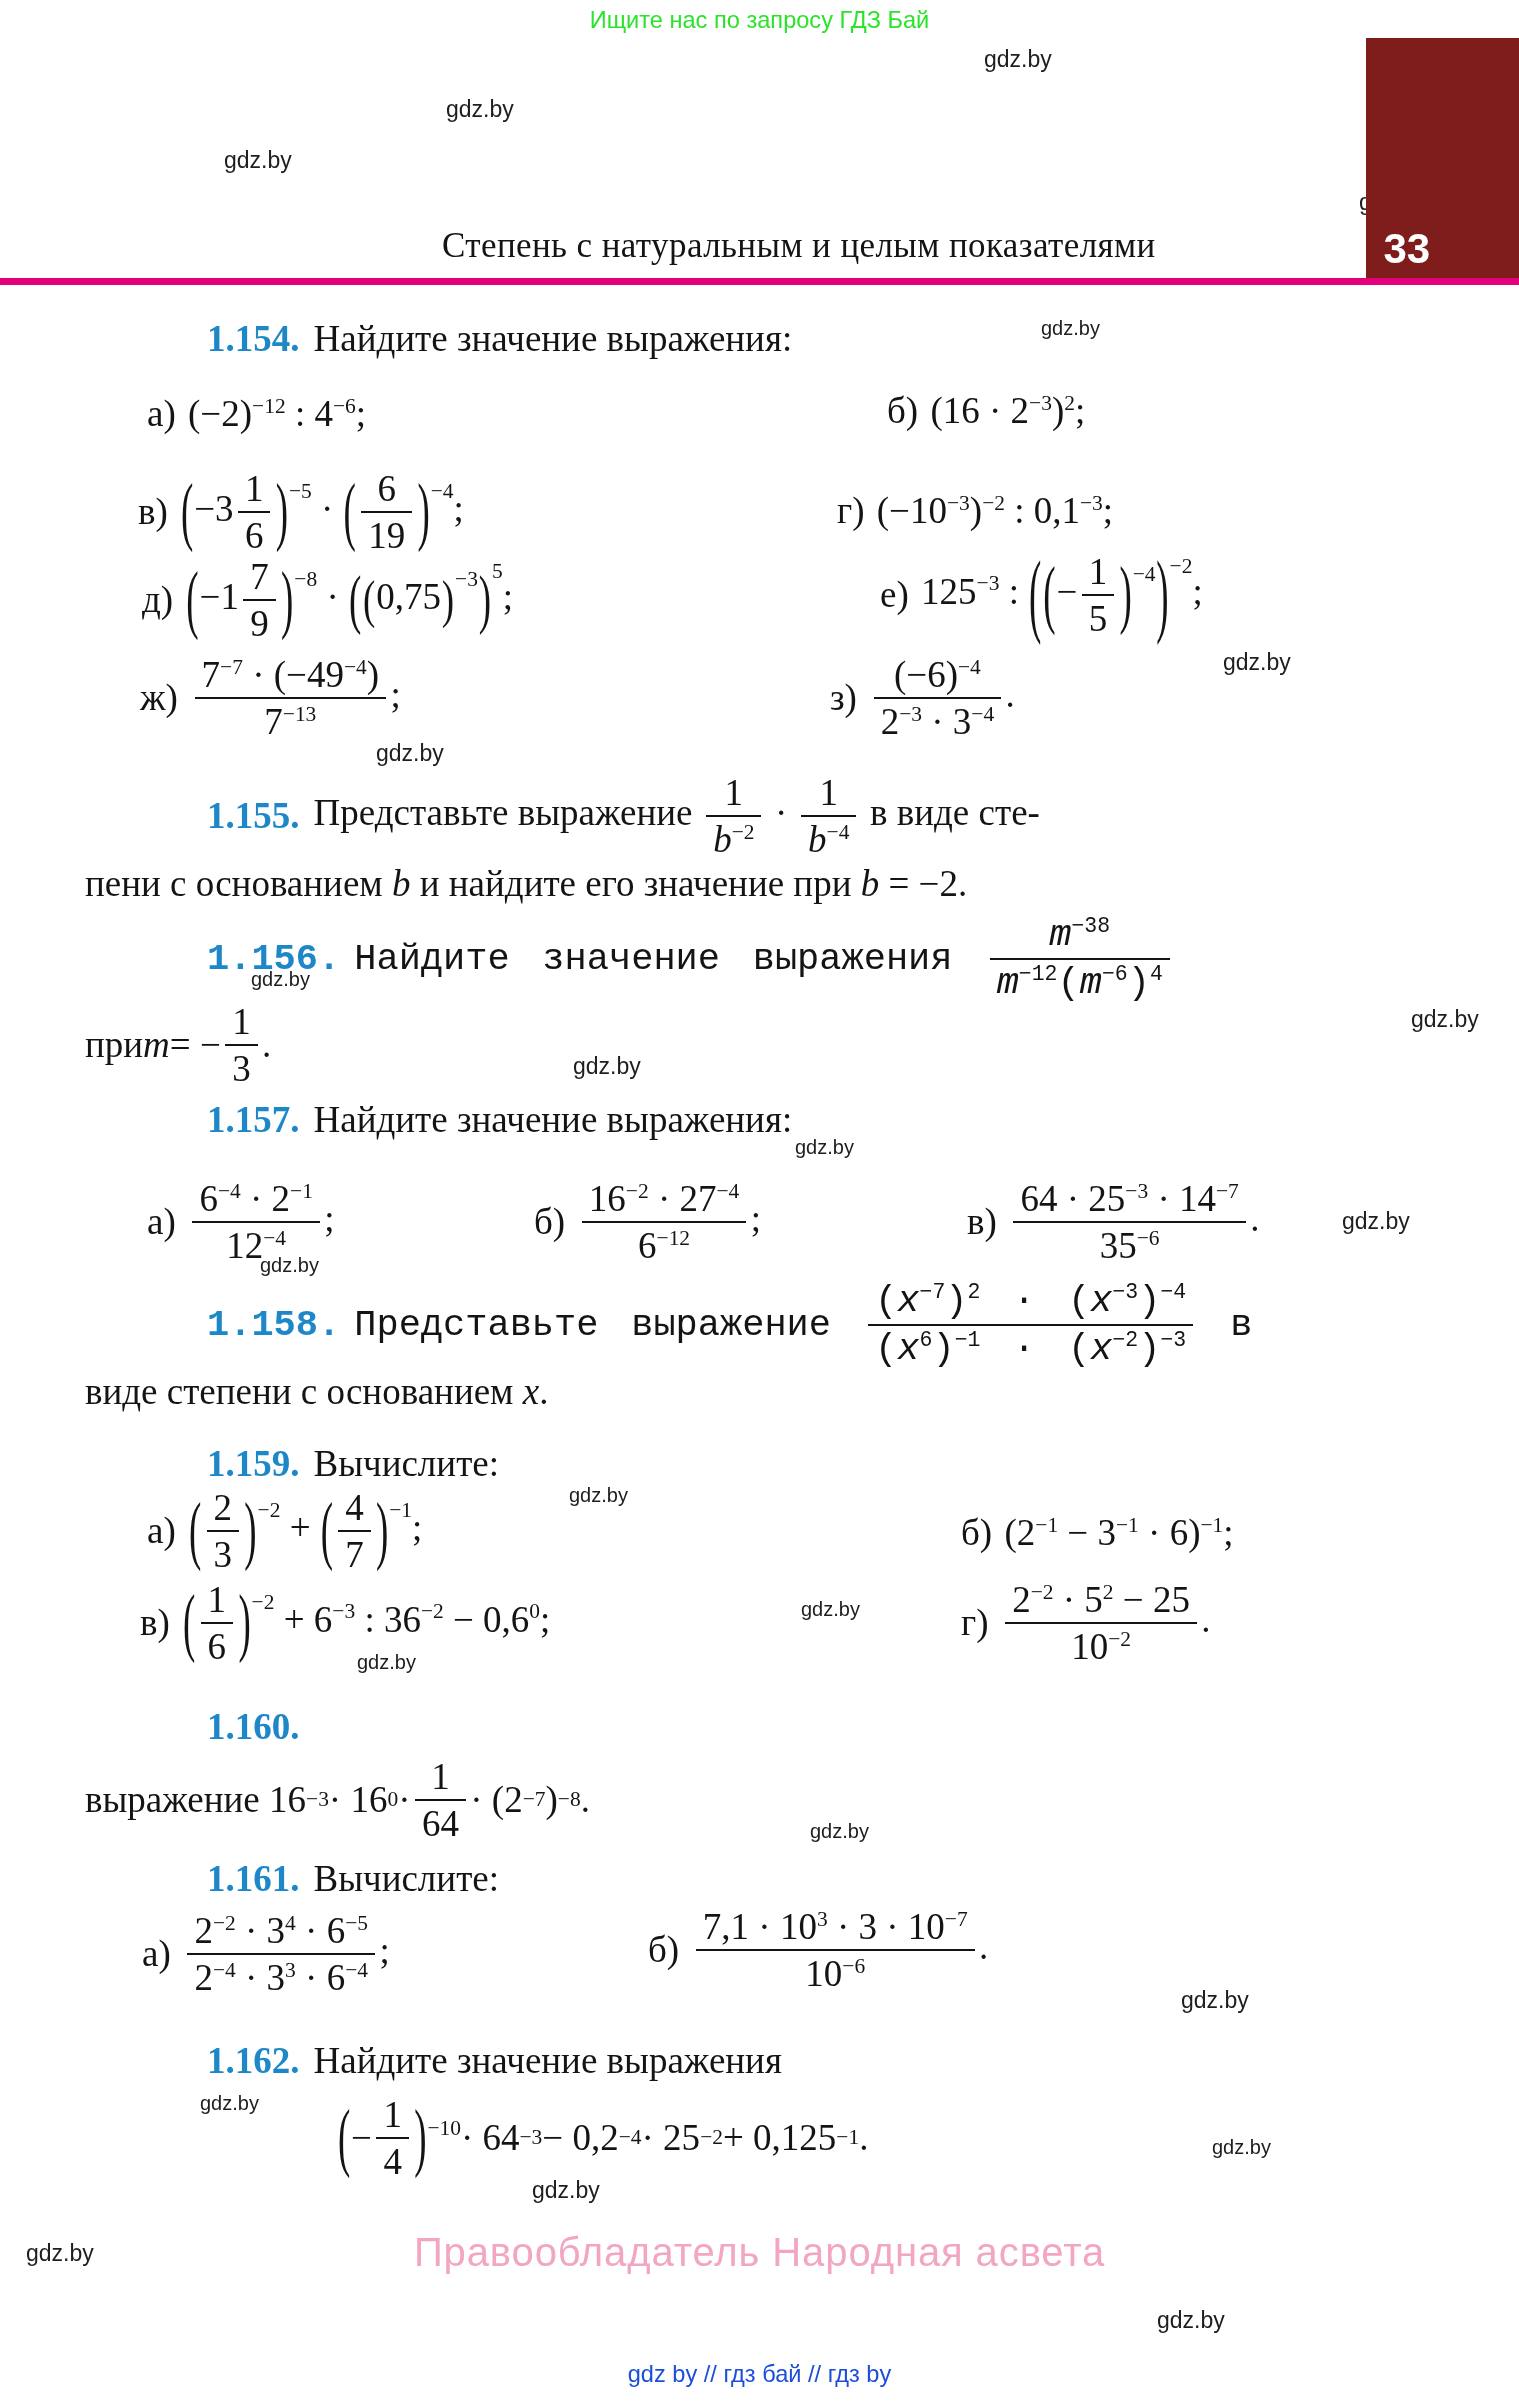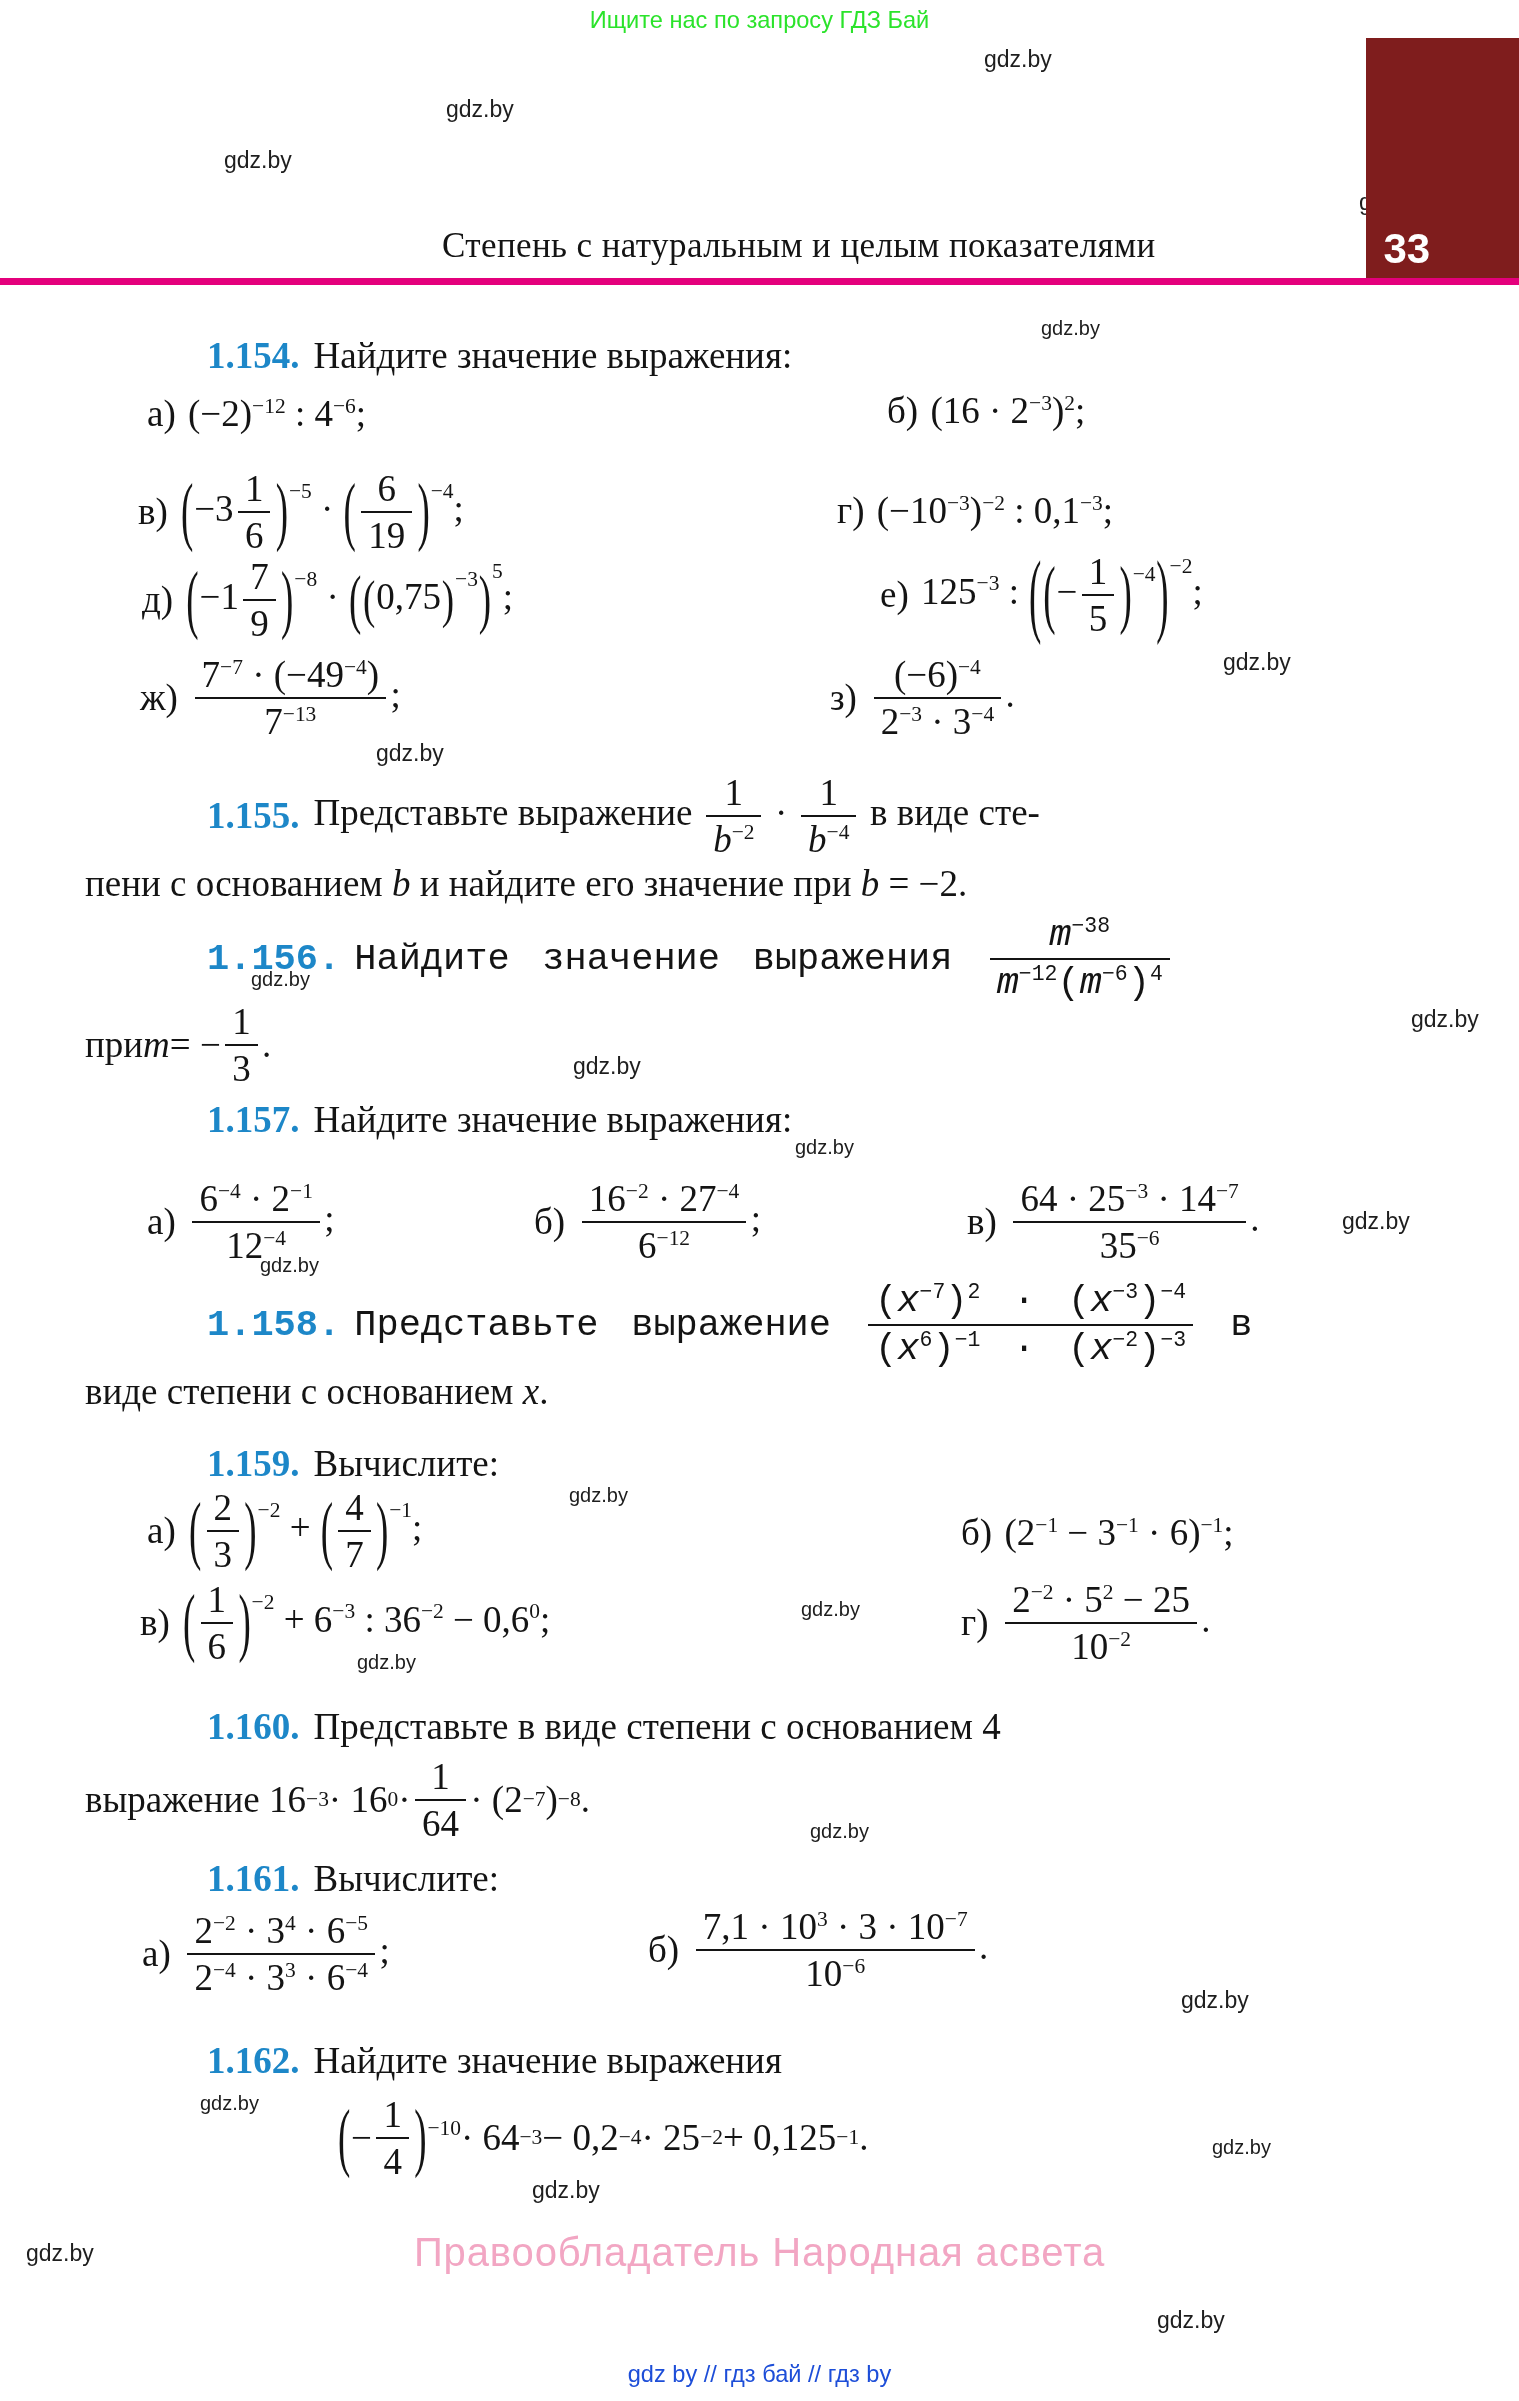--- a/index.html
+++ b/index.html
@@ -69,21 +69,21 @@
   <span class="wm" style="left:532px;top:2177px;">gdz.by</span>
   <span class="wm" style="left:26px;top:2240px;">gdz.by</span>
   <span class="wm" style="left:1157px;top:2307px;">gdz.by</span>
 
   <div class="pinkbox">
     <span class="pagenum">33</span>
   </div>
   <div class="htitle">Степень с натуральным и целым показателями</div>
   <div class="rule"></div>
 
-  <div class="line flexc" style="left:207px;top:334px;">
+  <div class="line flexc" style="left:207px;top:317px;">
     <span class="pn">1.154.</span>
     <span>Найдите значение выражения:</span>
   </div>
   <div class="line flexc" style="left:147px;top:392px;">
     <span class="lab">а)</span>
     <span>(−2)<sup>−12</sup> : 4<sup>−6</sup>;</span>
   </div>
   <div class="line flexc" style="left:887px;top:389px;">
     <span class="lab">б)</span>
     <span>(16 · 2<sup>−3</sup>)<sup>2</sup>;</span>
@@ -167,21 +167,20 @@
     <span class="lab">в)</span>
     <span><span class="bp2">(</span><span class="fr"><span class="nu">1</span><span class="de">6</span></span><span class="bp2">)</span><sup class="hi">−2</sup> + 6<sup>−3</sup> : 36<sup>−2</sup> − 0,6<sup>0</sup>;</span>
   </div>
   <div class="line flexc" style="left:961px;top:1577px;">
     <span class="lab">г)</span>
     <span><span class="fr"><span class="nu">2<sup>−2</sup> · 5<sup>2</sup> − 25</span><span class="de">10<sup>−2</sup></span></span>.</span>
   </div>
 
   <div class="line flexc" style="left:207px;top:1705px;">
     <span class="pn">1.160.</span>
-    <span>Представьте в виде степени с основанием 4</span>
   </div>
   <div class="line flexc" style="left:85px;top:1754px;">выражение 16<sup>−3</sup> · 16<sup>0</sup> · <span class="fr">
         <span class="nu">1</span>
         <span class="de">64</span>
       </span> · (2<sup>−7</sup>)<sup>−8</sup>.</div>
 
   <div class="line flexc" style="left:207px;top:1857px;">
     <span class="pn">1.161.</span>
     <span>Вычислите:</span>
   </div>

